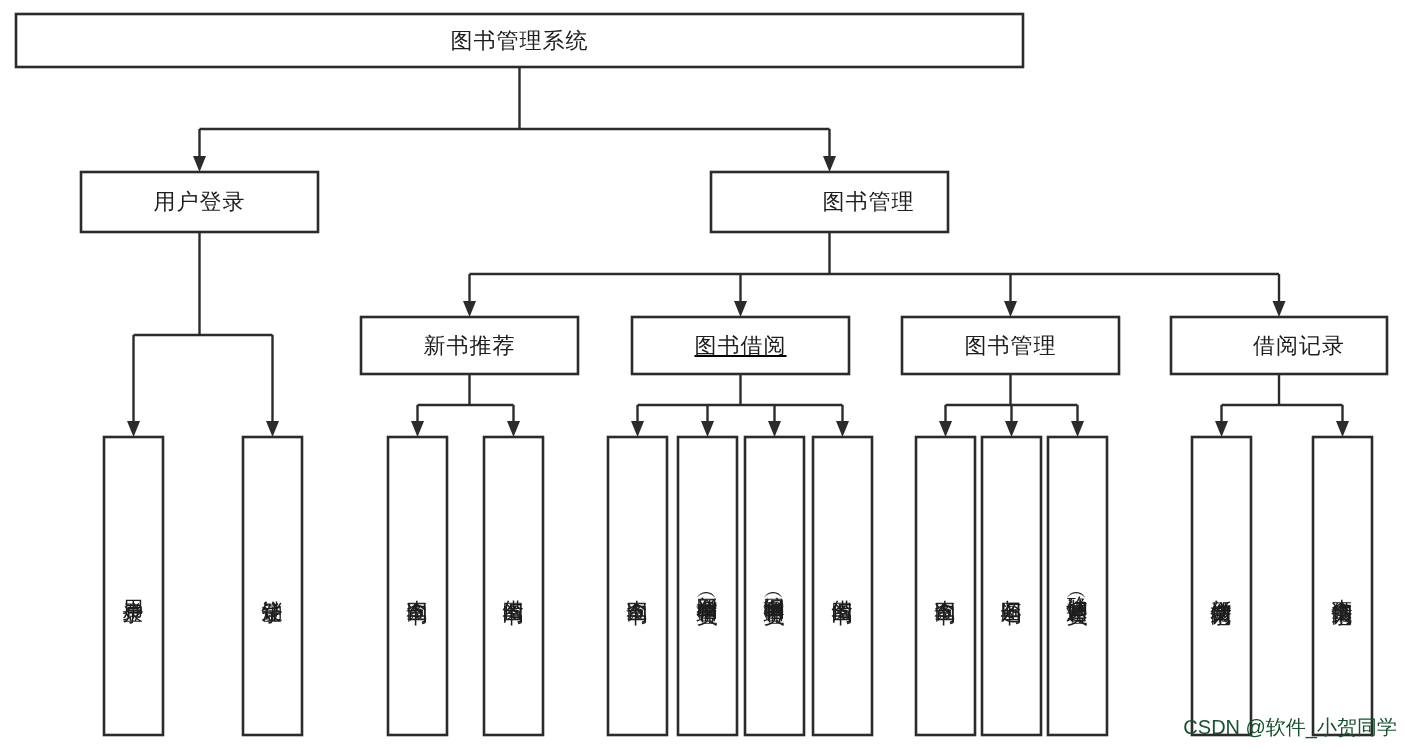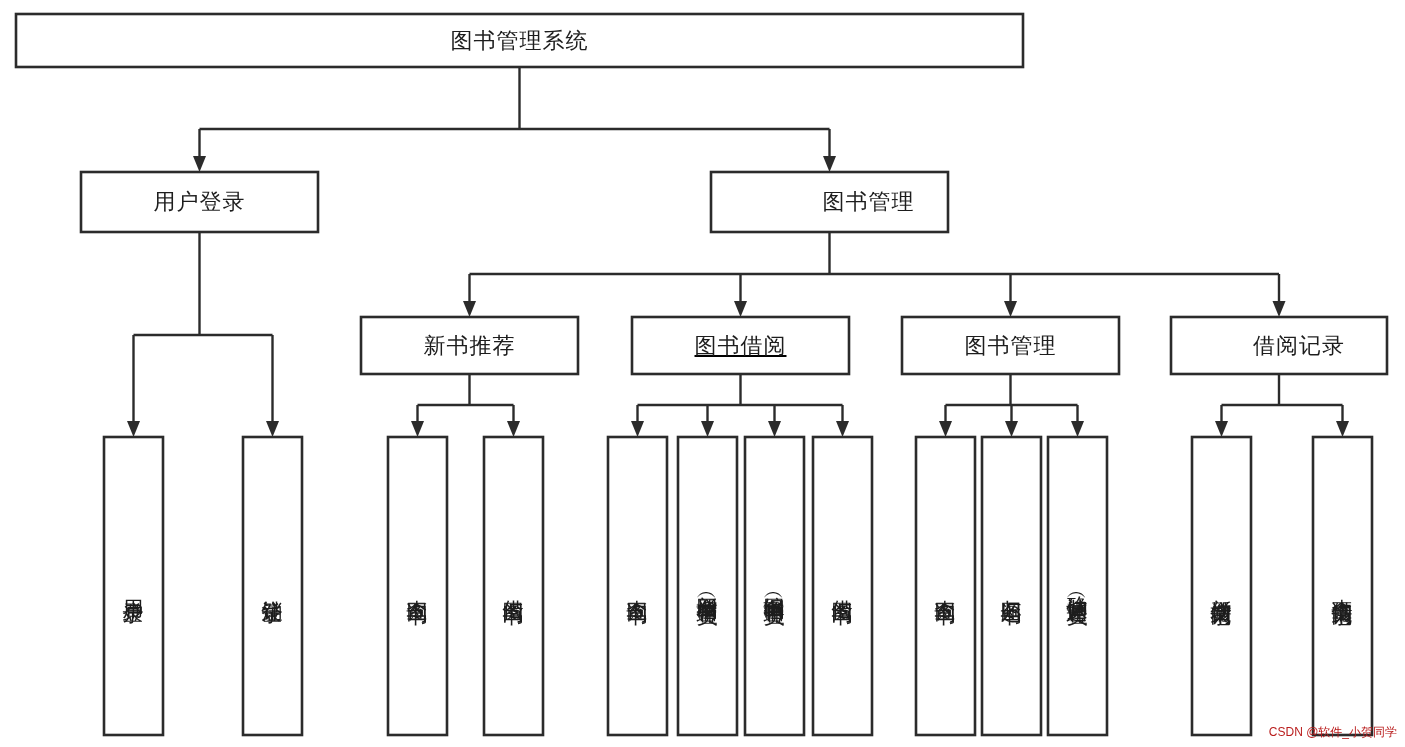--- a/index.html
+++ b/index.html
@@ -70,22 +70,22 @@
     font-size: 22px;
     color: #1d1d1d;
     letter-spacing: 1px;
     white-space: nowrap;
   }
   .watermark {
     position: absolute;
     right: 8px;
     bottom: 6px;
     font-family: "Liberation Sans", "DejaVu Sans", sans-serif;
-    font-size: 12px;
-    color: #b91c1c;
+    font-size: 20px;
+    color: #14532d;
     white-space: nowrap;
     pointer-events: none;
   }
 </style>
 </head>
 <body>
 
 <div id="diagram-root">
   <svg class="diagram" id="diagram-svg" viewBox="0 0 1405 747" xmlns="http://www.w3.org/2000/svg">
       <g>

